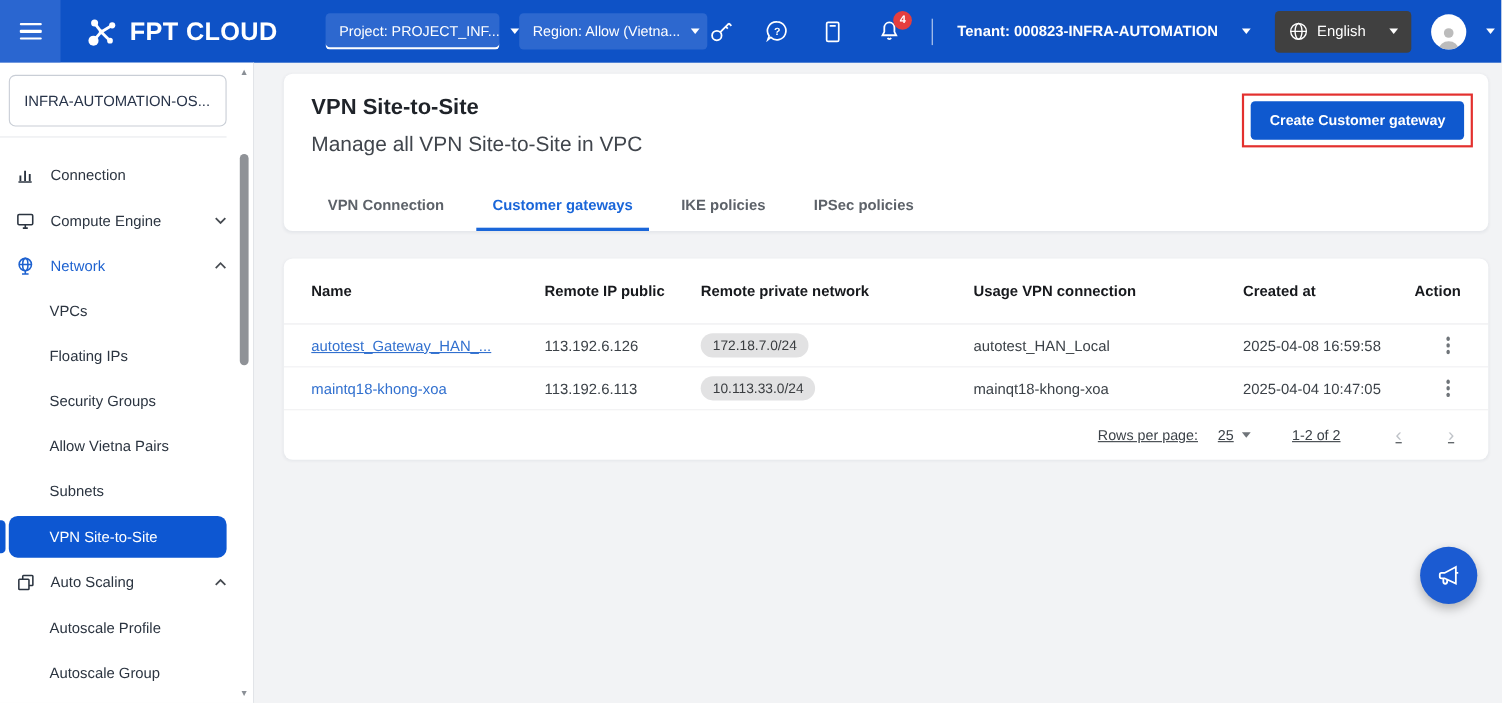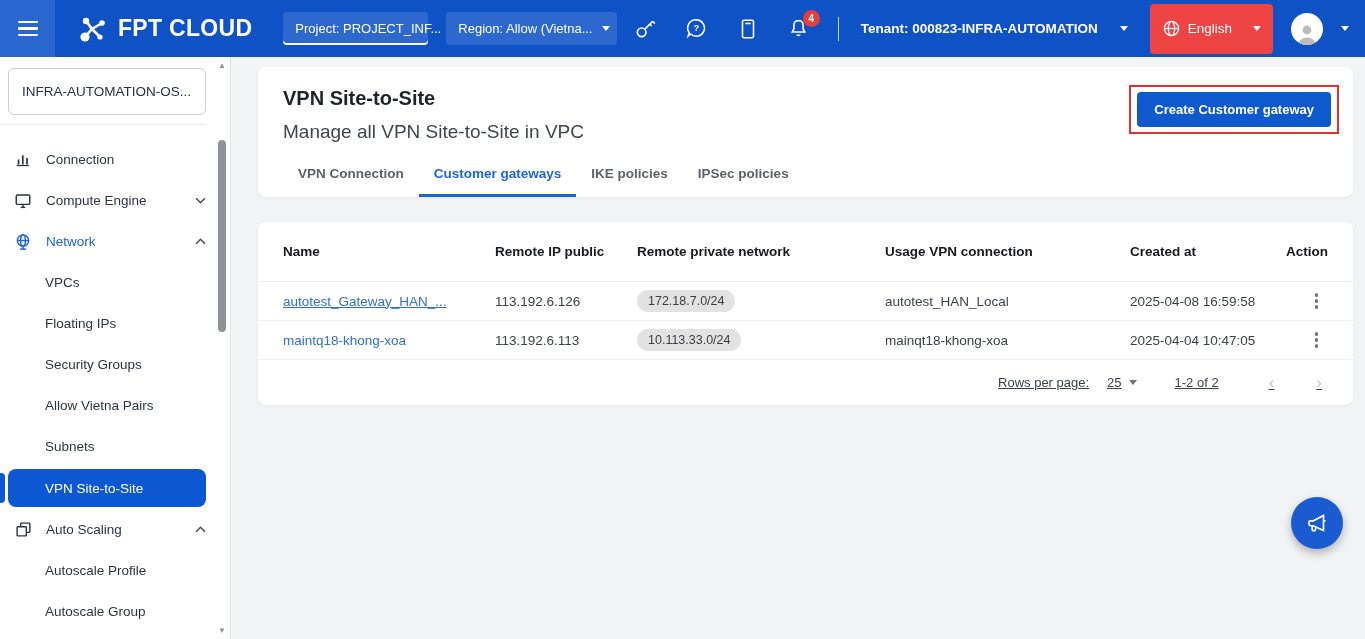--- a/index.html
+++ b/index.html
@@ -9,34 +9,34 @@
   
   .topbar { height:57px; background:#0e52c6; display:flex; align-items:center; }
   .hamburger { width:55px; height:57px; background:#2a66d0; display:flex; flex-direction:column;
                align-items:center; justify-content:center; gap:4px; cursor:pointer; flex:0 0 auto; }
   .hamburger span { display:block; width:20px; height:2.5px; background:#fff; border-radius:1px; }
   .logo { display:flex; align-items:center; gap:9px; margin-left:22px; flex:0 0 auto; }
   .logo-text { color:#fff; font-size:23px; font-weight:800; letter-spacing:.3px; white-space:nowrap; }
   .top-dd { background:#2d68cf; border-radius:4px; height:33px; padding:0 12px; display:flex;
             align-items:center; justify-content:space-between; color:#fff; font-size:13px;
             cursor:pointer; white-space:nowrap; }
-  .top-dd.project { margin-left:31px; width:145px; box-shadow: inset 0 -2px 0 #fff; }
+  .top-dd.project { margin-left:44px; width:158px; box-shadow: inset 0 -2px 0 #fff; }
   .top-dd.region  { margin-left:18px; width:171px; }
   .caret-w { width:0; height:0; border-left:4.5px solid transparent; border-right:4.5px solid transparent;
              border-top:5px solid #fff; margin-left:10px; }
   .top-right { margin-left:auto; display:flex; align-items:center; padding-right:16px; }
   .top-icon { width:24px; height:24px; display:flex; align-items:center; justify-content:center;
               margin-right:27px; cursor:pointer; position:relative; }
   .badge { position:absolute; top:-7px; right:-9px; min-width:17px; height:17px; background:#e53e3e;
            border-radius:9px; color:#fff; font-size:10px; font-weight:bold; display:flex;
            align-items:center; justify-content:center; padding:0 4px; }
   .v-div { width:1px; height:24px; background:rgba(255,255,255,.75); margin:0 22px 0 0; }
   .tenant { color:#fff; font-size:13.5px; font-weight:bold; display:flex; align-items:center;
             gap:12px; cursor:pointer; margin-right:22px; white-space:nowrap; }
-  .lang-box { background:#ef4444; border-radius:4px; height:50px; display:flex; align-items:center;
+  .lang-box { background:#404040; border-radius:4px; height:38px; display:flex; align-items:center;
               padding:10px 12px; gap:7px; color:#fff; font-size:13.5px; cursor:pointer; margin-right:18px; }
   .lang-box .caret-w { margin-left:14px; }
   .avatar-wrap { display:flex; align-items:center; gap:8px; cursor:pointer; }
   .avatar { width:32px; height:32px; border-radius:50%; background:#fff; display:flex;
             align-items:flex-end; justify-content:center; overflow:hidden; }
 
   
   .layout { display:flex; height:582px; }
 
   
@@ -59,21 +59,21 @@
   .sb-scroll { position:absolute; top:0; right:2px; width:12px; height:100%; }
   .sb-arrow { position:absolute; left:0; width:12px; text-align:center; color:#8a8f96; font-size:8px; cursor:pointer; }
   .sb-thumb { position:absolute; top:83px; right:2px; width:8px; height:192px; background:#8f9297; border-radius:4px; cursor:grab; }
 
   
   .main { flex:1; padding:10px 20px 0 27px; position:relative; }
   .card { background:#fff; border-radius:8px; box-shadow:0 1px 3px rgba(20,30,60,.06); }
   .header-card { padding:20px 25px 0; position:relative; }
   .page-title { font-size:20px; font-weight:700; color:#1f2329; }
   .page-sub { margin-top:11px; font-size:19px; color:#40454c; }
-  .tabs { display:flex; gap:0; margin-top:19px; }
+  .tabs { display:flex; gap:14px; margin-top:32px; }
   .tab { font-size:13.5px; font-weight:700; color:#5d6269; padding:4px 15px 13px; cursor:pointer; white-space:nowrap; }
   .tab.active { color:#1a66d9; border-bottom:3px solid #1a66d9; }
   .btn-annotation { position:absolute; top:18px; right:14px; border:2px solid #e3302e; padding:5px 6px; }
   .create-btn { background:#0f59cf; color:#fff; border:none; border-radius:4px; font-family:inherit;
                 font-size:13px; font-weight:700; padding:10px 17px; cursor:pointer; white-space:nowrap; }
 
   .table-card { margin-top:25px; overflow:hidden; }
   .t-grid { display:grid; grid-template-columns:212px 142px 248px 245px 156px 1fr; align-items:center;
             padding:0 25px; }
   .t-head { height:60px; font-size:13.5px; font-weight:700; color:#17191d; border-bottom:1px solid #ececee; }

